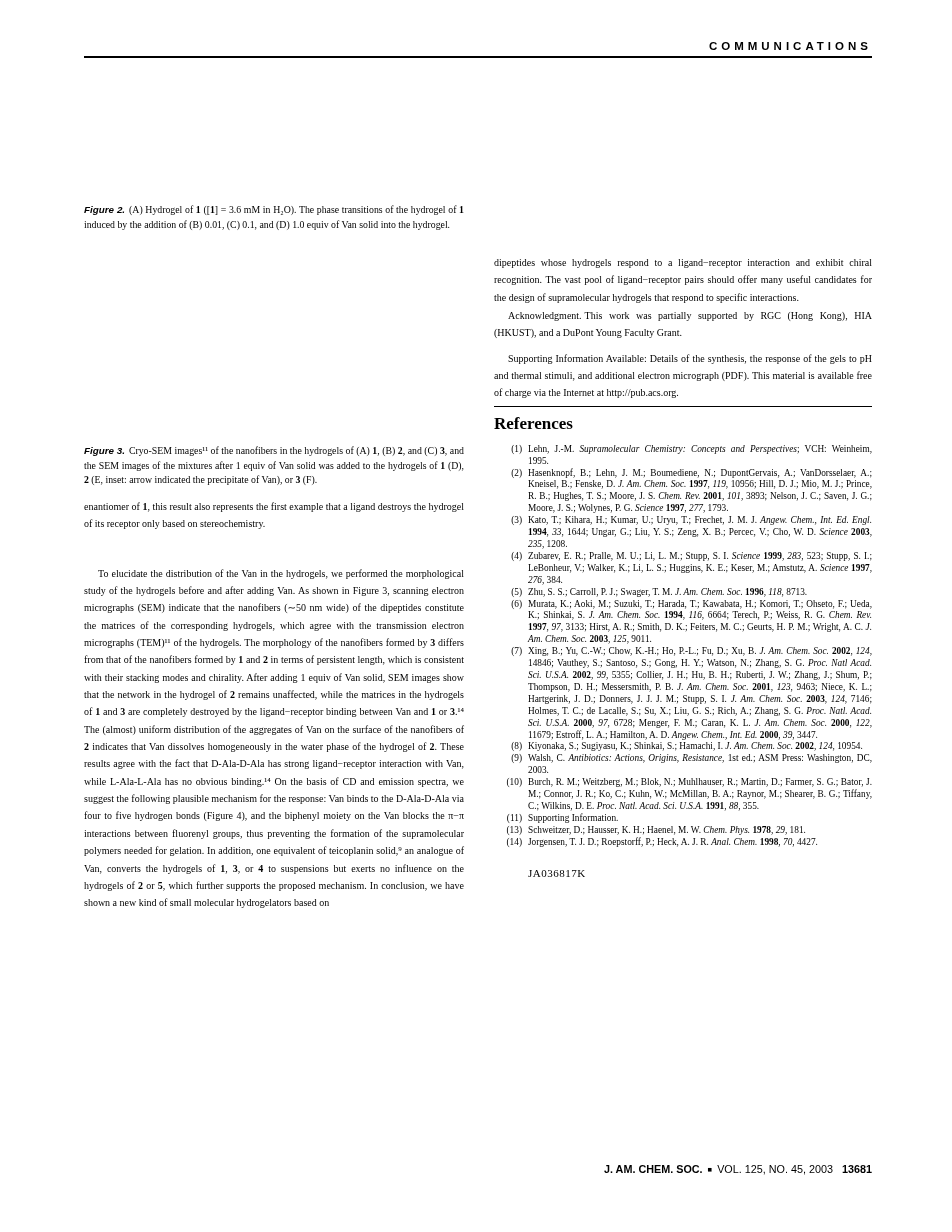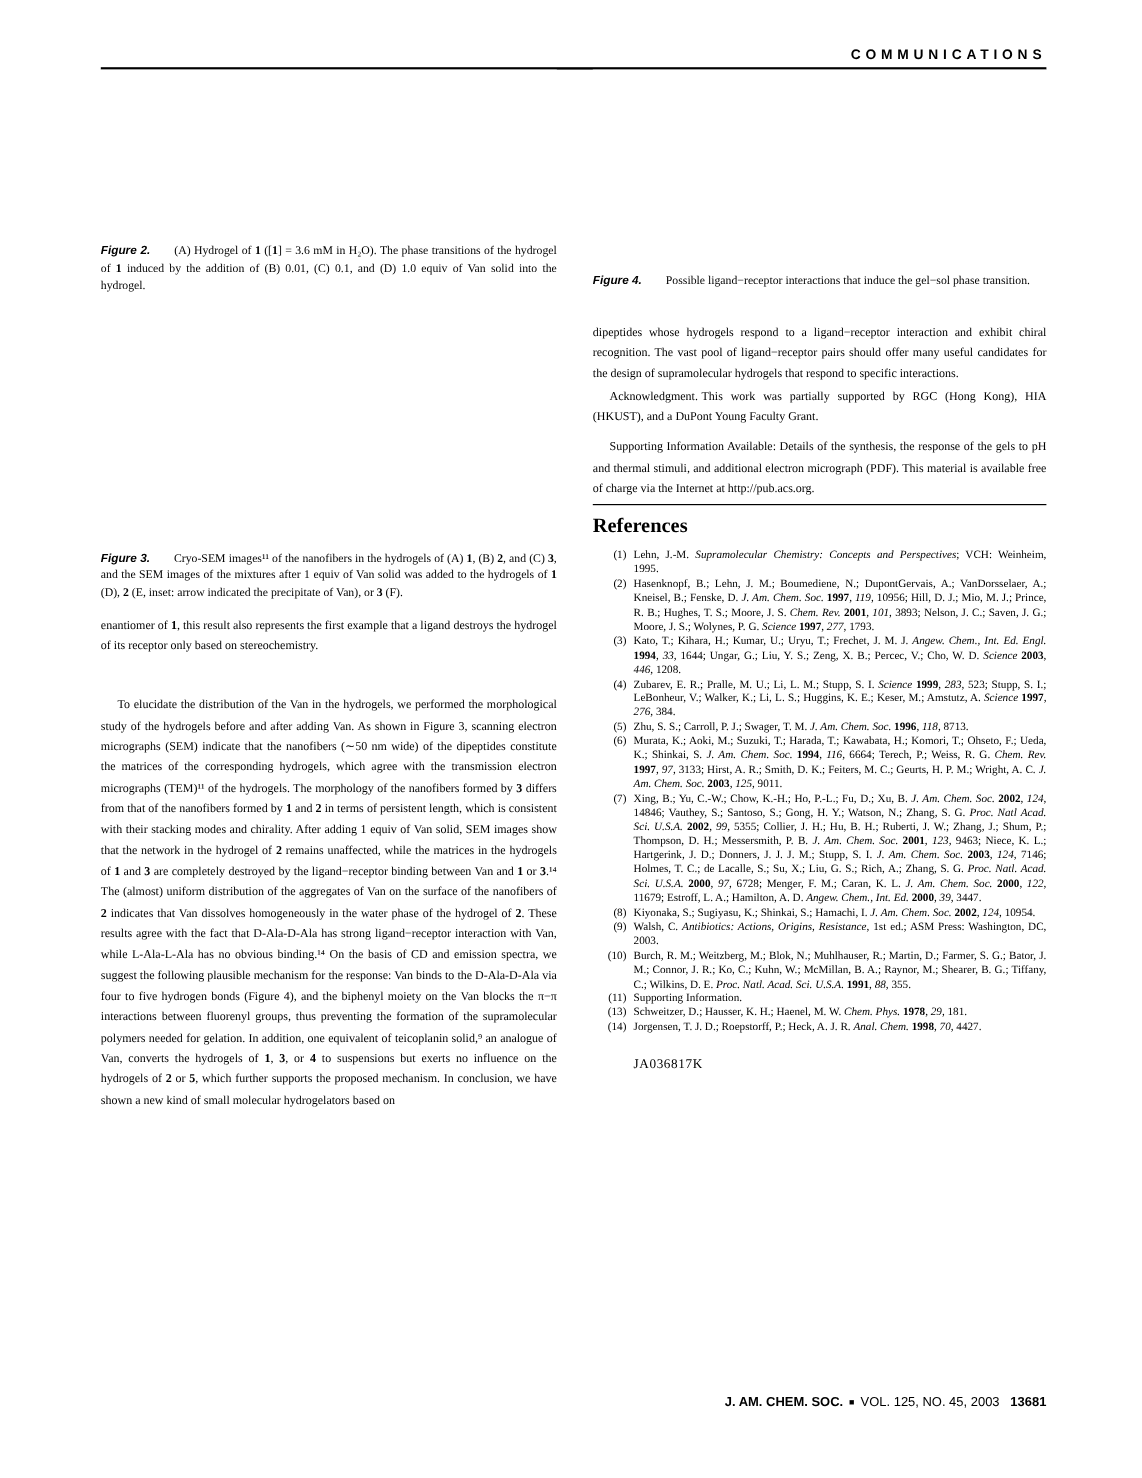--- a/index.html
+++ b/index.html
@@ -21,21 +21,21 @@
   .col-right { left:494px; width:378px; }
 
   .fig-placeholder { width:100%; background:#fff; }
   .ph-fig2 { height:145px; }
   .ph-fig3 { height:212px; }
   .ph-fig4 { height:170px; }
 
   .caption { margin:0; font-size:9.8px; line-height:14.6px; text-align:justify; }
   .cap-label {
     font-family:"Liberation Sans", sans-serif; font-weight:bold; font-style:italic;
-    padding-right:20px;
+    padding-right:4px;
   }
 
   .body-par { margin:0; font-size:10px; line-height:17.35px; text-align:justify; }
   .mt-body { margin-top:10px; }
   .indent { text-indent:14px;margin-top:32px; }
   .run-head { font-weight:normal; padding-right:3px; }
 
   .par1-right { margin-top:26px; }
   .ack-par { margin-top:1px; }
   .supp-par { margin-top:8px; }
@@ -76,35 +76,34 @@
 
     <p class="caption"><span class="cap-label">Figure 3.</span><span>Cryo-SEM images¹¹ of the nanofibers in the hydrogels of (A) <b>1</b>, (B) <b>2</b>, and (C) <b>3</b>, and the SEM images of the mixtures after 1 equiv of Van solid was added to the hydrogels of <b>1</b> (D), <b>2</b> (E, inset: arrow indicated the precipitate of Van), or <b>3</b> (F).</span></p>
 
     <p class="body-par mt-body">enantiomer of <b>1</b>, this result also represents the first example that a ligand destroys the hydrogel of its receptor only based on stereochemistry.</p>
     <p class="body-par indent">To elucidate the distribution of the Van in the hydrogels, we performed the morphological study of the hydrogels before and after adding Van. As shown in Figure 3, scanning electron micrographs (SEM) indicate that the nanofibers (∼50 nm wide) of the dipeptides constitute the matrices of the corresponding hydrogels, which agree with the transmission electron micrographs (TEM)¹¹ of the hydrogels. The morphology of the nanofibers formed by <b>3</b> differs from that of the nanofibers formed by <b>1</b> and <b>2</b> in terms of persistent length, which is consistent with their stacking modes and chirality. After adding 1 equiv of Van solid, SEM images show that the network in the hydrogel of <b>2</b> remains unaffected, while the matrices in the hydrogels of <b>1</b> and <b>3</b> are completely destroyed by the ligand−receptor binding between Van and <b>1</b> or <b>3</b>.¹⁴ The (almost) uniform distribution of the aggregates of Van on the surface of the nanofibers of <b>2</b> indicates that Van dissolves homogeneously in the water phase of the hydrogel of <b>2</b>. These results agree with the fact that D-Ala-D-Ala has strong ligand−receptor interaction with Van, while L-Ala-L-Ala has no obvious binding.¹⁴ On the basis of CD and emission spectra, we suggest the following plausible mechanism for the response: Van binds to the D-Ala-D-Ala via four to five hydrogen bonds (Figure 4), and the biphenyl moiety on the Van blocks the π−π interactions between fluorenyl groups, thus preventing the formation of the supramolecular polymers needed for gelation. In addition, one equivalent of teicoplanin solid,⁹ an analogue of Van, converts the hydrogels of <b>1</b>, <b>3</b>, or <b>4</b> to suspensions but exerts no influence on the hydrogels of <b>2</b> or <b>5</b>, which further supports the proposed mechanism. In conclusion, we have shown a new kind of small molecular hydrogelators based on</p>
   </section>
 
   <section class="col col-right">
     <div class="fig-placeholder ph-fig4"></div>
 
-    <p class="caption"><span class="cap-label">Figure 4.</span><span>Possible ligand−receptor interactions that induce the gel−sol phase transition.</span></p>
 
     <p class="body-par par1-right">dipeptides whose hydrogels respond to a ligand−receptor interaction and exhibit chiral recognition. The vast pool of ligand−receptor pairs should offer many useful candidates for the design of supramolecular hydrogels that respond to specific interactions.</p>
 
     <p class="body-par indent ack-par"><span class="run-head">Acknowledgment.</span><span>This work was partially supported by RGC (Hong Kong), HIA (HKUST), and a DuPont Young Faculty Grant.</span></p>
 
     <p class="body-par indent supp-par"><span class="run-head">Supporting Information Available:</span><span>Details of the synthesis, the response of the gels to pH and thermal stimuli, and additional electron micrograph (PDF). This material is available free of charge via the Internet at http://pub.acs.org.</span></p>
 
     <div class="refs-rule"></div>
     <h3 class="refs-heading">References</h3>
 
     <ol class="refs">
       <li><span class="ref-num">(1)</span><span>Lehn, J.-M. <i>Supramolecular Chemistry: Concepts and Perspectives</i>; VCH: Weinheim, 1995.</span></li>
       <li><span class="ref-num">(2)</span><span>Hasenknopf, B.; Lehn, J. M.; Boumediene, N.; DupontGervais, A.; VanDorsselaer, A.; Kneisel, B.; Fenske, D. <i>J. Am. Chem. Soc.</i> <b>1997</b>, <i>119</i>, 10956; Hill, D. J.; Mio, M. J.; Prince, R. B.; Hughes, T. S.; Moore, J. S. <i>Chem. Rev.</i> <b>2001</b>, <i>101</i>, 3893; Nelson, J. C.; Saven, J. G.; Moore, J. S.; Wolynes, P. G. <i>Science</i> <b>1997</b>, <i>277</i>, 1793.</span></li>
-      <li><span class="ref-num">(3)</span><span>Kato, T.; Kihara, H.; Kumar, U.; Uryu, T.; Frechet, J. M. J. <i>Angew. Chem., Int. Ed. Engl.</i> <b>1994</b>, <i>33</i>, 1644; Ungar, G.; Liu, Y. S.; Zeng, X. B.; Percec, V.; Cho, W. D. <i>Science</i> <b>2003</b>, <i>446</i>, 1208.</span></li>
+      <li><span class="ref-num">(3)</span><span>Kato, T.; Kihara, H.; Kumar, U.; Uryu, T.; Frechet, J. M. J. <i>Angew. Chem., Int. Ed. Engl.</i> <b>1994</b>, <i>33</i>, 1644; Ungar, G.; Liu, Y. S.; Zeng, X. B.; Percec, V.; Cho, W. D. <i>Science</i> <b>2003</b>, <i>235</i>, 1208.</span></li>
       <li><span class="ref-num">(4)</span><span>Zubarev, E. R.; Pralle, M. U.; Li, L. M.; Stupp, S. I. <i>Science</i> <b>1999</b>, <i>283</i>, 523; Stupp, S. I.; LeBonheur, V.; Walker, K.; Li, L. S.; Huggins, K. E.; Keser, M.; Amstutz, A. <i>Science</i> <b>1997</b>, <i>276</i>, 384.</span></li>
       <li><span class="ref-num">(5)</span><span>Zhu, S. S.; Carroll, P. J.; Swager, T. M. <i>J. Am. Chem. Soc.</i> <b>1996</b>, <i>118</i>, 8713.</span></li>
       <li><span class="ref-num">(6)</span><span>Murata, K.; Aoki, M.; Suzuki, T.; Harada, T.; Kawabata, H.; Komori, T.; Ohseto, F.; Ueda, K.; Shinkai, S. <i>J. Am. Chem. Soc.</i> <b>1994</b>, <i>116</i>, 6664; Terech, P.; Weiss, R. G. <i>Chem. Rev.</i> <b>1997</b>, <i>97</i>, 3133; Hirst, A. R.; Smith, D. K.; Feiters, M. C.; Geurts, H. P. M.; Wright, A. C. <i>J. Am. Chem. Soc.</i> <b>2003</b>, <i>125</i>, 9011.</span></li>
       <li><span class="ref-num">(7)</span><span>Xing, B.; Yu, C.-W.; Chow, K.-H.; Ho, P.-L.; Fu, D.; Xu, B. <i>J. Am. Chem. Soc.</i> <b>2002</b>, <i>124</i>, 14846; Vauthey, S.; Santoso, S.; Gong, H. Y.; Watson, N.; Zhang, S. G. <i>Proc. Natl Acad. Sci. U.S.A.</i> <b>2002</b>, <i>99</i>, 5355; Collier, J. H.; Hu, B. H.; Ruberti, J. W.; Zhang, J.; Shum, P.; Thompson, D. H.; Messersmith, P. B. <i>J. Am. Chem. Soc.</i> <b>2001</b>, <i>123</i>, 9463; Niece, K. L.; Hartgerink, J. D.; Donners, J. J. J. M.; Stupp, S. I. <i>J. Am. Chem. Soc.</i> <b>2003</b>, <i>124</i>, 7146; Holmes, T. C.; de Lacalle, S.; Su, X.; Liu, G. S.; Rich, A.; Zhang, S. G. <i>Proc. Natl. Acad. Sci. U.S.A.</i> <b>2000</b>, <i>97</i>, 6728; Menger, F. M.; Caran, K. L. <i>J. Am. Chem. Soc.</i> <b>2000</b>, <i>122</i>, 11679; Estroff, L. A.; Hamilton, A. D. <i>Angew. Chem., Int. Ed.</i> <b>2000</b>, <i>39</i>, 3447.</span></li>
       <li><span class="ref-num">(8)</span><span>Kiyonaka, S.; Sugiyasu, K.; Shinkai, S.; Hamachi, I. <i>J. Am. Chem. Soc.</i> <b>2002</b>, <i>124</i>, 10954.</span></li>
       <li><span class="ref-num">(9)</span><span>Walsh, C. <i>Antibiotics: Actions, Origins, Resistance</i>, 1st ed.; ASM Press: Washington, DC, 2003.</span></li>
       <li><span class="ref-num">(10)</span><span>Burch, R. M.; Weitzberg, M.; Blok, N.; Muhlhauser, R.; Martin, D.; Farmer, S. G.; Bator, J. M.; Connor, J. R.; Ko, C.; Kuhn, W.; McMillan, B. A.; Raynor, M.; Shearer, B. G.; Tiffany, C.; Wilkins, D. E. <i>Proc. Natl. Acad. Sci. U.S.A.</i> <b>1991</b>, <i>88</i>, 355.</span></li>
       <li><span class="ref-num">(11)</span><span>Supporting Information.</span></li>
       <li><span class="ref-num">(13)</span><span>Schweitzer, D.; Hausser, K. H.; Haenel, M. W. <i>Chem. Phys.</i> <b>1978</b>, <i>29</i>, 181.</span></li>
       <li><span class="ref-num">(14)</span><span>Jorgensen, T. J. D.; Roepstorff, P.; Heck, A. J. R. <i>Anal. Chem.</i> <b>1998</b>, <i>70</i>, 4427.</span></li>

